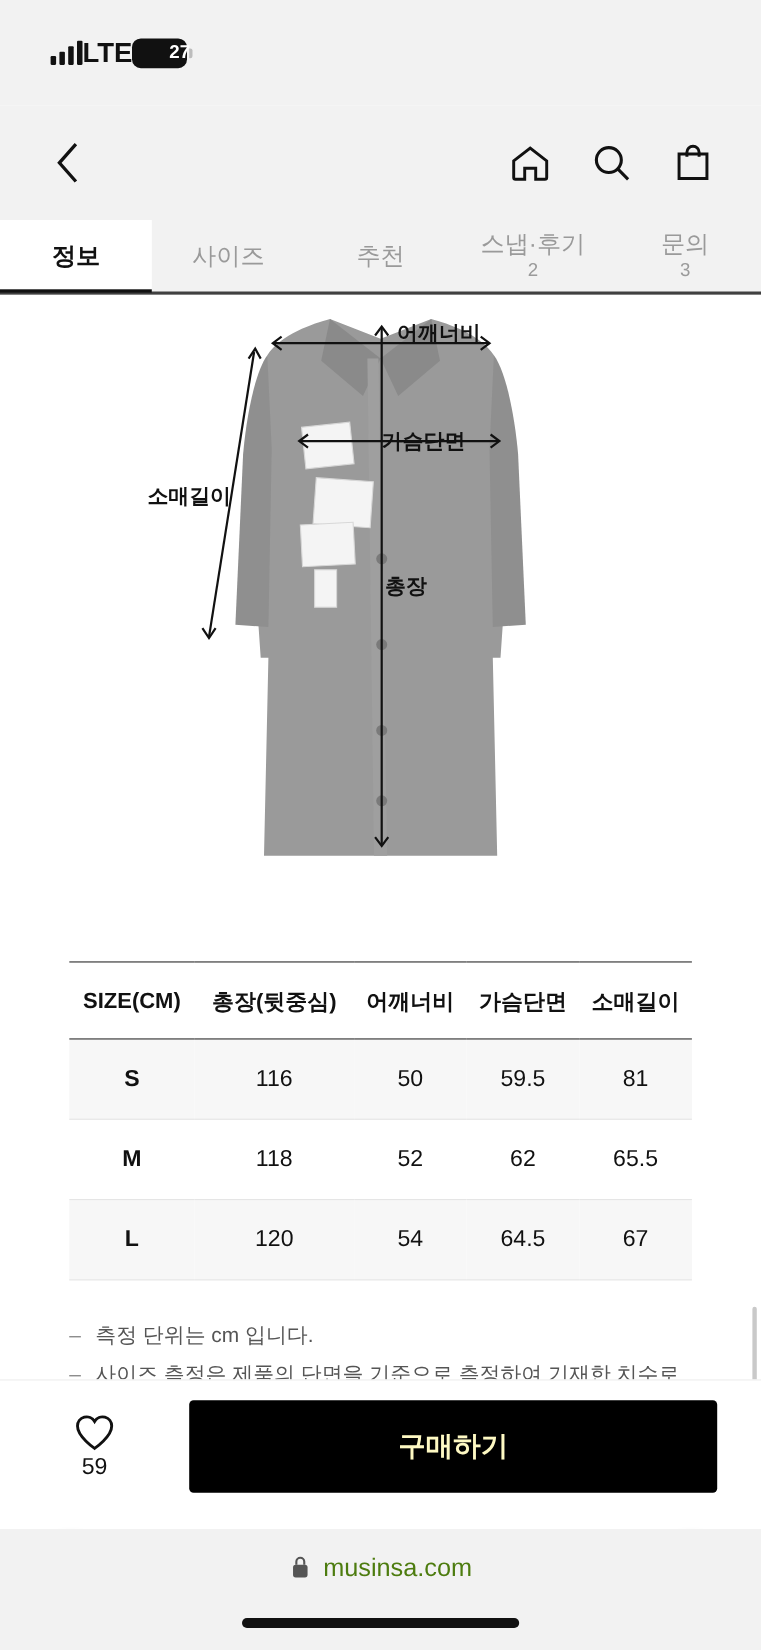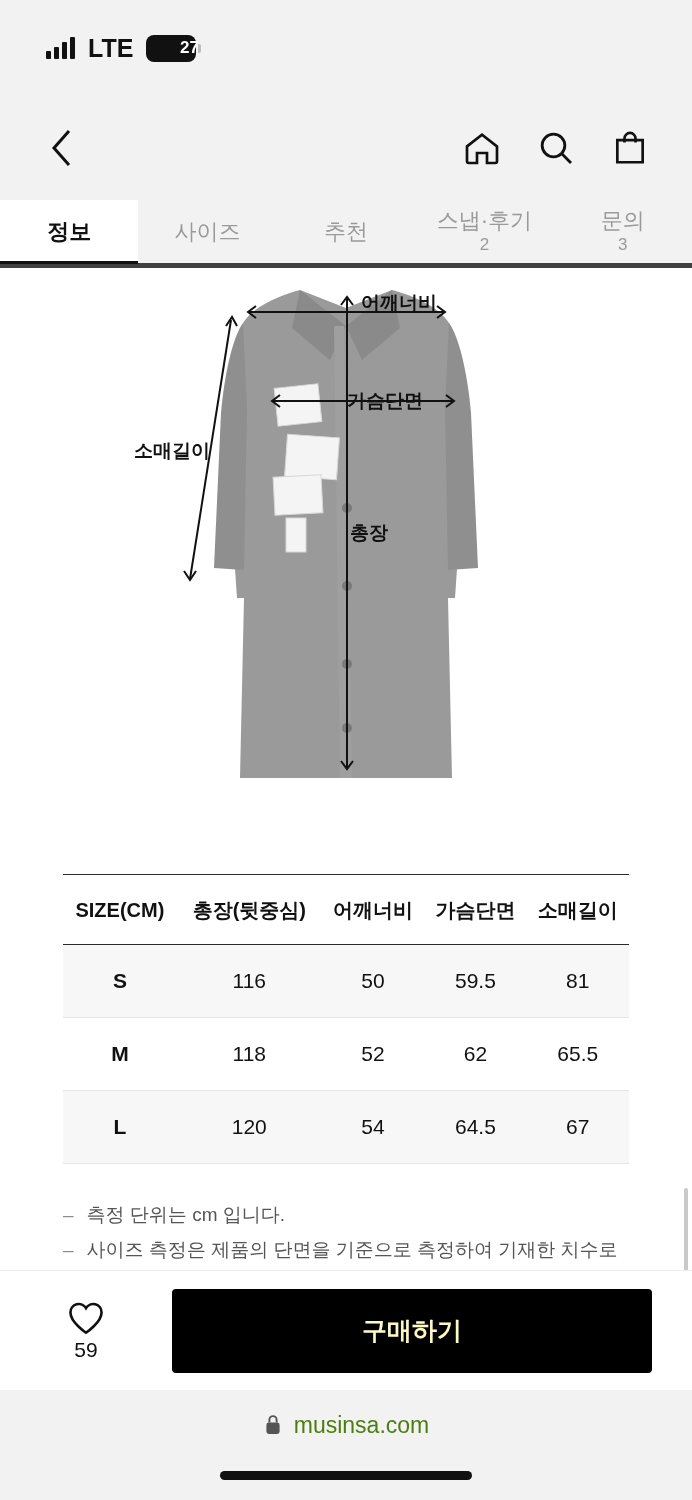--- a/index.html
+++ b/index.html
@@ -16,21 +16,21 @@
     height: 96px;
     background: #f2f2f2;
     display: flex;
     align-items: center;
     justify-content: space-between;
     padding: 0 40px 0 46px;
   }
   .sb-left { display: flex; align-items: center; gap: 12px; }
   .sb-time { font-size: 31px; font-weight: 600; color: #111; letter-spacing: .3px; }
   .bell { width: 26px; height: 26px; }
-  .sb-right { display: flex; align-items: center; gap: 13px; }
+  .sb-right { display: flex; align-items: center; }
   .bars { display: flex; align-items: flex-end; gap: 3px; height: 22px; }
   .bars i { display: block; width: 5px; background: #111; border-radius: 1px; }
   .bars i:nth-child(1){ height: 8px; }
   .bars i:nth-child(2){ height: 12px; }
   .bars i:nth-child(3){ height: 17px; }
   .bars i:nth-child(4){ height: 22px; }
   .lte { font-size: 25px; font-weight: 600; color: #111; }
   .batt {
     width: 50px; height: 27px; border-radius: 8px; background: #111;
     position: relative; display: flex; align-items: center; justify-content: center;
@@ -51,21 +51,21 @@
     padding: 0 40px 0 40px;
   }
   .nav-icons { display: flex; align-items: center; gap: 30px; }
   .icon-btn { width: 44px; height: 44px; display: flex; align-items: center; justify-content: center; }
 
   
   .tabs {
     display: flex;
     background: #f2f2f2;
     height: 68px;
-    border-bottom: 5px solid #404040;
+    border-bottom: 3px solid #404040;
   }
   .tab {
     flex: 1;
     display: flex; flex-direction: column; align-items: center; justify-content: center;
     color: #9a9a9a;
     font-size: 22px;
     position: relative;
     line-height: 1.15;
   }
   .tab.active { color: #111; font-weight: 700; background: #fff; }
@@ -123,21 +123,21 @@
   .fab-top { right: 28px; bottom: 22px; }
 
   
   .scrollbar {
     position: absolute; right: 4px; top: 920px;
     width: 4px; height: 120px; border-radius: 2px; background: #c9c9c9;
   }
 
   
   .bottombar {
-    position: absolute; left: 0; right: 0; bottom: 110px;
+    position: absolute; left: 0; right: 0; bottom: 126px;
     height: 120px; background: #fff;
     display: flex; align-items: center; padding: 0 40px;
     border-top: 1px solid #ededed;
     gap: 40px;
   }
   .like { width: 92px; display: flex; flex-direction: column; align-items: center; gap: 2px; }
   .like .cnt { font-size: 21px; color: #111; }
   .buy {
     flex: 1; height: 84px; background: #000; color: #fef9c3;
     border: none; border-radius: 4px;

